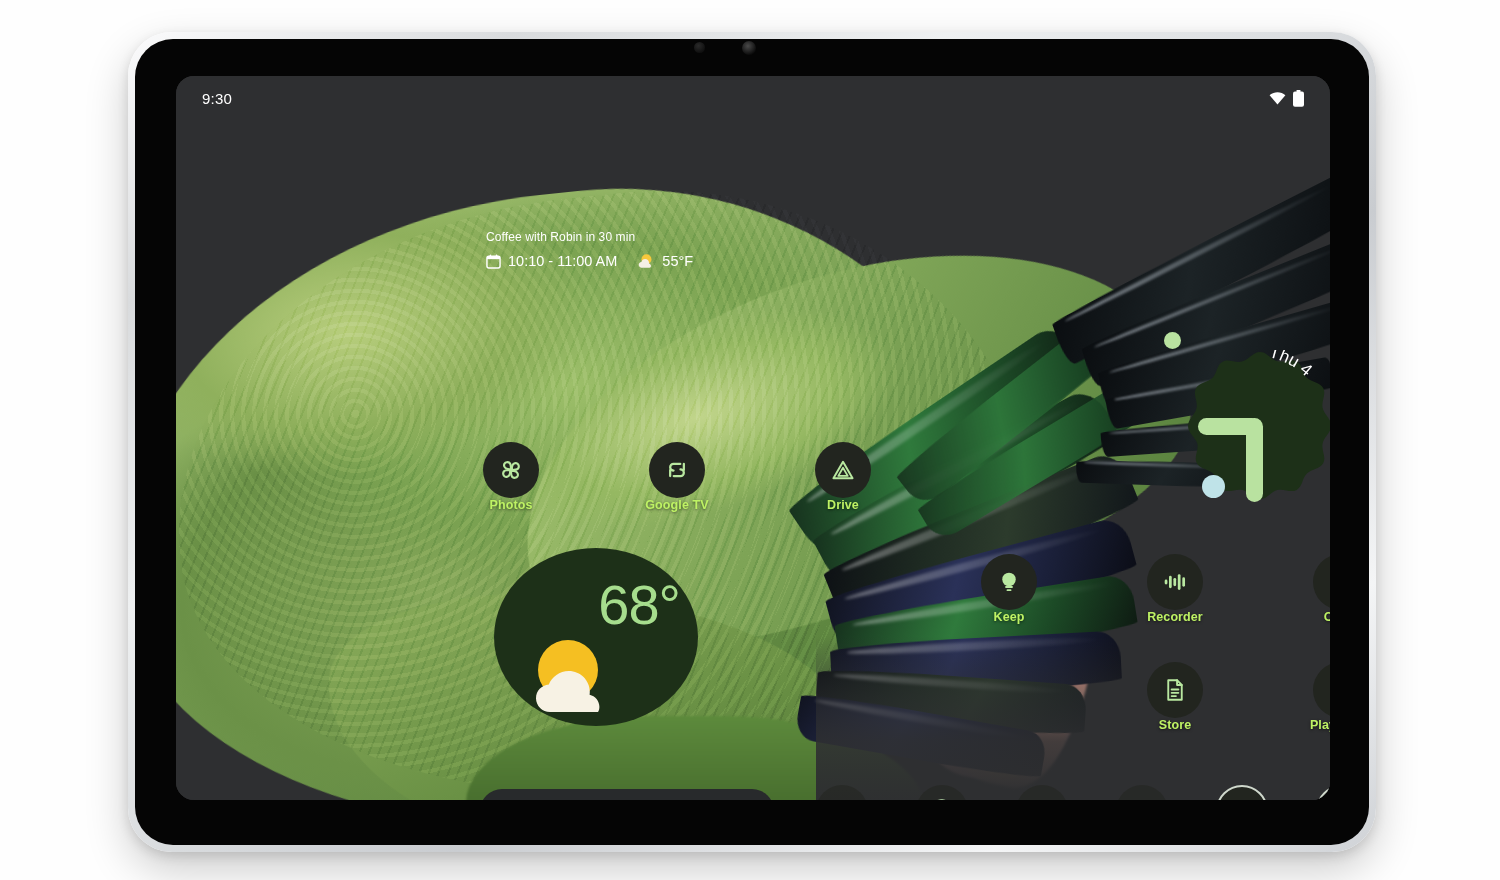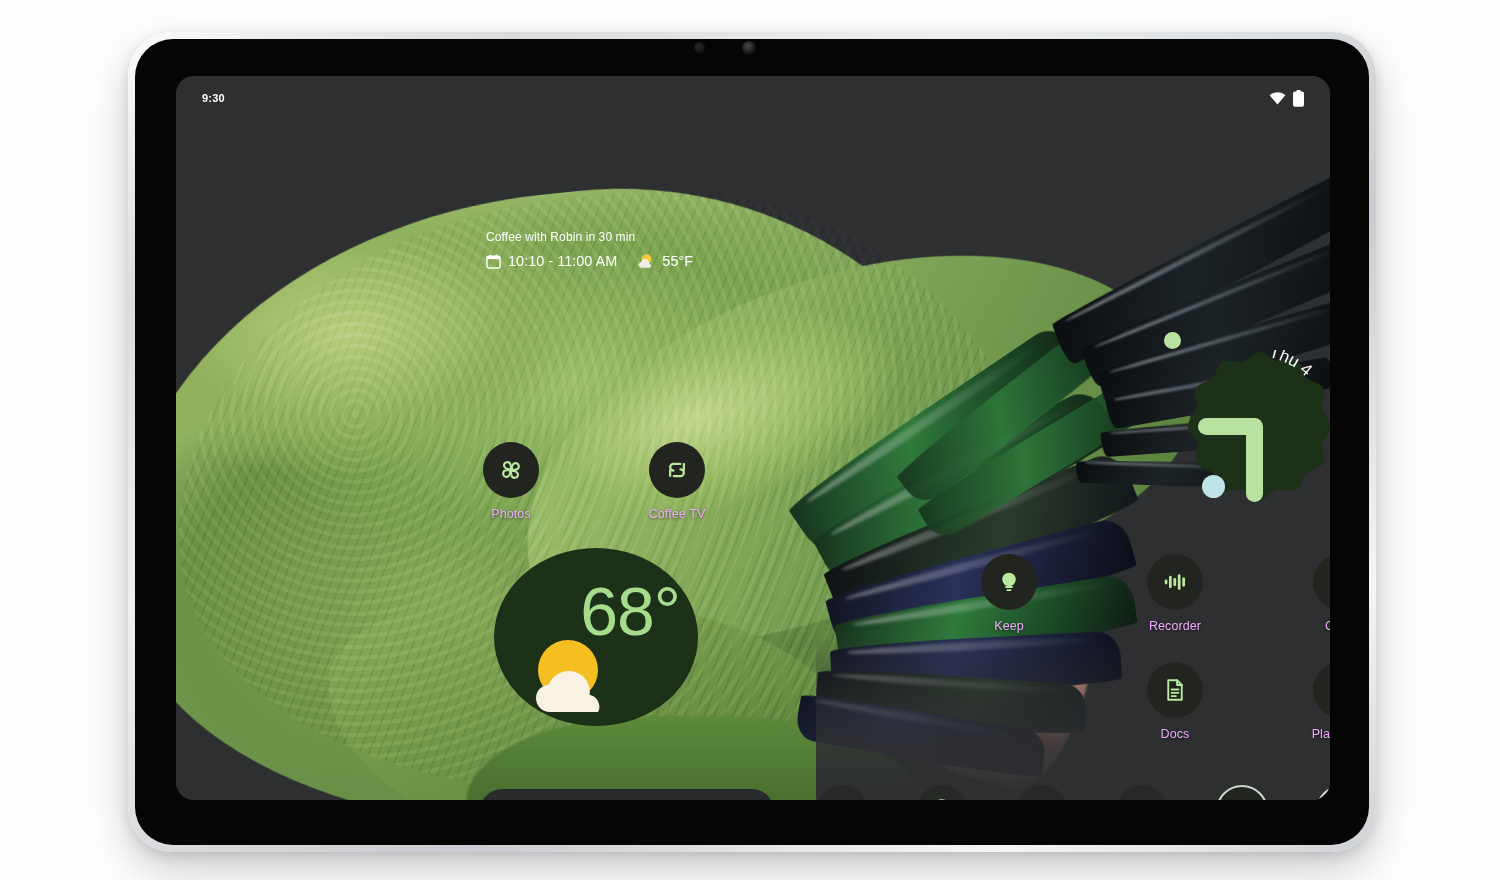--- a/index.html
+++ b/index.html
@@ -143,52 +143,53 @@
     background: linear-gradient(90deg, rgba(210,220,230,0.55), rgba(210,220,230,0));
     border-radius: 50%; filter: blur(1px);
   }
 
   
   .statusbar {
     position: absolute; left: 0; top: 0; width: 100%; height: 44px;
     display: flex; align-items: center; justify-content: space-between;
     padding: 0 26px; color: #fff; z-index: 8;
   }
-  .clock-text { font-size: 11px; font-weight: 700; letter-spacing: .2px; }
+  .clock-text { font-size: 15px; font-weight: 400; letter-spacing: .2px; }
   .sb-right { display: flex; align-items: center; gap: 7px; }
 
   
   .glance { position: absolute; left: 310px; top: 154px; z-index: 7; color: #fff; }
   .glance-title { font-size: 12px; font-weight: 400; letter-spacing: .1px; }
   .glance-sub {
     margin-top: 9px; display: flex; align-items: center; gap: 7px;
     font-size: 14.5px; font-weight: 400;
   }
   .glance-sub .sep { display: inline-block; width: 6px; }
 
   
   .appicon { position: absolute; z-index: 6; width: 96px; text-align: center; }
   .appicon .circ {
     width: 56px; height: 56px; margin: 0 auto; border-radius: 50%;
     background: #22251f; display: flex; align-items: center; justify-content: center;
   }
   .appicon .lbl {
-    margin-top: 9px; font-size: 12.5px; color: #f0abfc; letter-spacing: .1px;
+    font-size: 12.5px; color: #bef264; letter-spacing: .1px;
     text-shadow: 0 1px 3px rgba(0,0,0,.55);
     white-space: nowrap;
+    font-weight: bold;
   }
 
   
   .weather-w {
     position: absolute; left: 318px; top: 472px; width: 204px; height: 178px;
     border-radius: 50%; background: #1d3018; z-index: 5;
   }
   .weather-temp {
     position: absolute; right: 18px; top: 24px;
-    font-size: 68px; font-weight: 500; color: #a6dd8d; letter-spacing: -1px;
+    font-size: 56px; font-weight: 500; color: #a6dd8d; letter-spacing: -1px;
   }
   .sun-cloud { position: absolute; left: 34px; bottom: 12px; width: 86px; height: 78px; }
 
   
   .clock-w {
     position: absolute; left: 988px; top: 256px; width: 192px; height: 192px; z-index: 5;
   }
   .clock-blob { position: absolute; inset: 0; }
   .clock-day {
     position: absolute; right: 6px; top: 18px; width: 92px; height: 80px;
@@ -327,23 +328,32 @@
 
     <div class="appicon" style="left:453px;top:366px;">
       <div class="circ">
         <svg class="ic" width="30" height="30" viewBox="0 0 32 32" fill="none" stroke="#b9e8a0" stroke-width="2.4" stroke-linecap="round" stroke-linejoin="round">
           <path d="M19.5 9.5h-7.2c-2 0-3.6 1.6-3.6 3.6s1.6 3.5 3.6 3.5"></path>
           <path d="M12.5 22.5h7.2c2 0 3.6-1.6 3.6-3.6s-1.6-3.5-3.6-3.5"></path>
           <path d="M23.3 9.5v6.4"></path>
             <path d="M8.7 16.1v6.4"></path>
         </svg>
       </div>
-      <div class="lbl">Coffee TV</div>
-    </div>
-
+      <div class="lbl">Google TV</div>
+    </div>
+
+    <div class="appicon" style="left:619px;top:366px;">
+      <div class="circ">
+        <svg class="ic" width="30" height="30" viewBox="0 0 32 32" fill="none" stroke="#b9e8a0" stroke-width="2.1" stroke-linejoin="round">
+          <path d="M16 7.2 26.2 24.8H5.8z"></path>
+          <path d="M16 13.6 21 22.3H11z" stroke-width="1.9"></path>
+        </svg>
+      </div>
+      <div class="lbl">Drive</div>
+    </div>
 
     <div class="appicon" style="left:785px;top:478px;">
       <div class="circ">
         <svg class="ic" width="30" height="30" viewBox="0 0 32 32">
           <circle cx="16" cy="13.2" r="7.2" fill="#b9e8a0"></circle>
           <rect x="11.8" y="20.2" width="8.4" height="2.3" rx="1.1" fill="#b9e8a0"></rect>
           <rect x="13.4" y="23.6" width="5.2" height="2.1" rx="1" fill="#b9e8a0"></rect>
         </svg>
       </div>
       <div class="lbl">Keep</div>
@@ -374,21 +384,21 @@
 
 
     <div class="appicon" style="left:951px;top:586px;">
       <div class="circ">
         <svg class="ic" width="30" height="30" viewBox="0 0 32 32" fill="none" stroke="#b9e8a0" stroke-width="2" stroke-linejoin="round" stroke-linecap="round">
           <path d="M8.8 5.6h9.4l5 5v15.8H8.8z"></path>
           <path d="M18.2 5.6v5h5"></path>
           <path d="M12.4 15.4h7.2M12.4 19h7.2M12.4 22.5h4.6"></path>
         </svg>
       </div>
-      <div class="lbl">Docs</div>
+      <div class="lbl">Store</div>
     </div>
 
     <div class="appicon" style="left:1117px;top:586px;">
       <div class="circ">
         <svg class="ic" width="30" height="30" viewBox="0 0 32 32">
           <path d="M7.4 5.2 21 16 7.4 26.8z" fill="#b9e8a0"></path>
           <path d="M7.4 5.2 21 16 7.4 26.8z" fill="#22251f" transform="translate(3.4,0) scale(0.82,1) translate(1,0)"></path>
           <path d="M8.4 6.6 19.4 16 8.4 25.4z" fill="none" stroke="#b9e8a0" stroke-width="1.6" stroke-linejoin="round"></path>
           <path d="M20.2 11.3 26.4 16l-6.2 4.7" fill="none" stroke="#b9e8a0" stroke-width="1.9" stroke-linejoin="round" stroke-linecap="round"></path>
         </svg>

